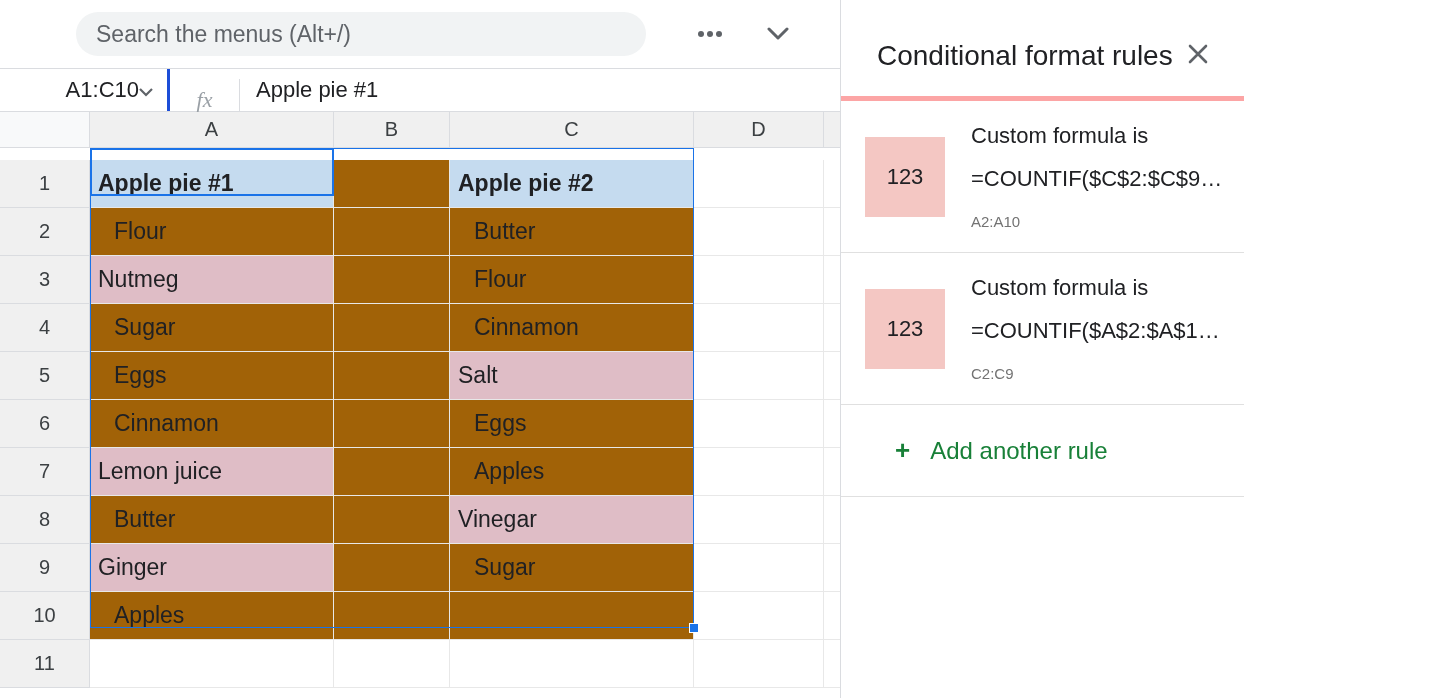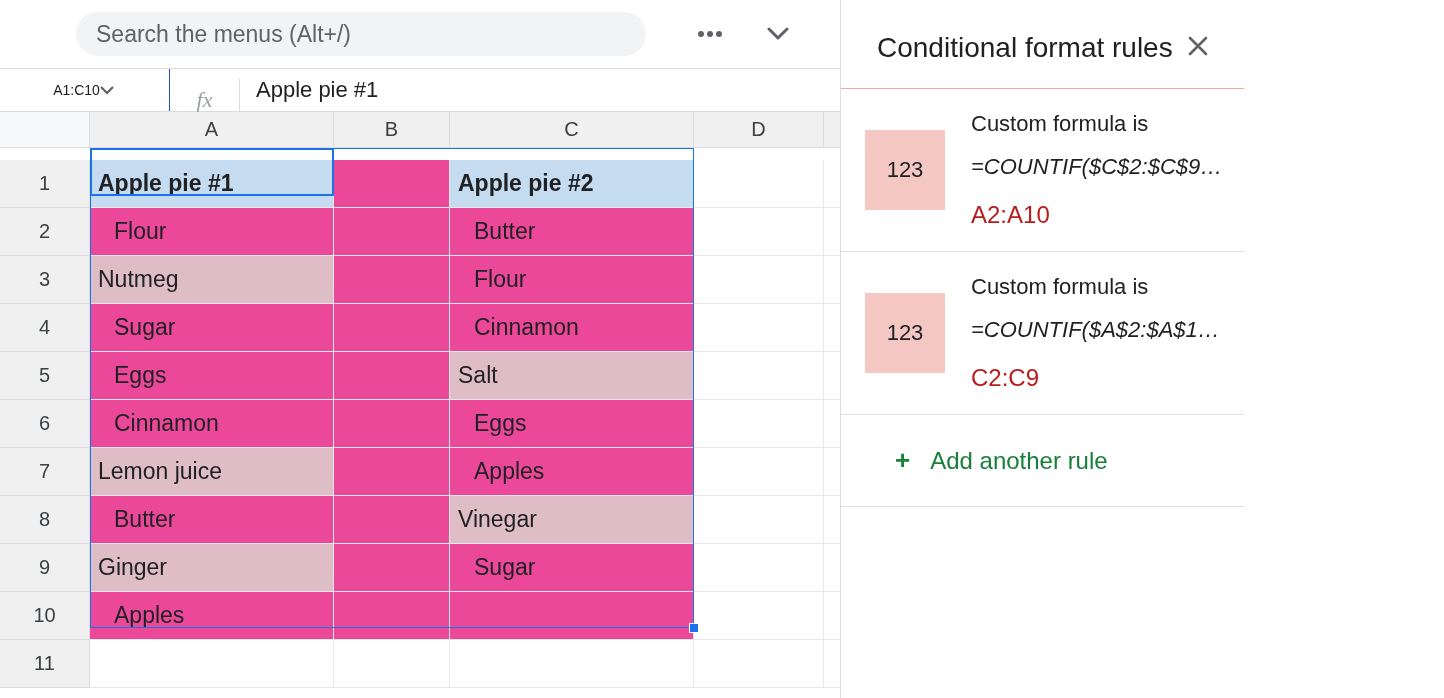--- a/index.html
+++ b/index.html
@@ -9,51 +9,51 @@
   .right { flex: 1; display: flex; flex-direction: column; }
 
   
   .toolbar { display: flex; align-items: center; padding: 12px 16px 12px 76px; gap: 20px; }
   .search-pill { flex: 0 0 570px; height: 44px; background: #f1f3f4; border-radius: 24px; display: flex; align-items: center; padding: 0 20px; color: #5f6368; font-size: 23px; }
   .tb-icons { display: flex; align-items: center; gap: 40px; margin-left: 30px; }
   .tb-icon { color: #5f6368; width: 28px; height: 28px; display: flex; align-items: center; justify-content: center; cursor: pointer; }
 
   
   .formula-bar { display: flex; align-items: center; border-top: 1px solid #dadce0; border-bottom: 1px solid #dadce0; height: 44px; }
-  .name-box { width: 170px; display: flex; align-items: center; justify-content: center; padding: 0 14px 0 12px; font-size: 14px; border-right: 1px solid #1d4ed8; height: 100%; }
+  .name-box { width: 170px; display: flex; align-items: center; justify-content: flex-end; padding: 0 14px 0 12px; font-size: 22px; border-right: 3px solid #1d4ed8; height: 100%; }
   .name-box .chev { color: #5f6368; }
   .fx { width: 70px; display: flex; align-items: center; justify-content: center; font-style: italic; color: #9aa0a6; font-size: 22px; border-right: 1px solid #dadce0; height: 100%; font-family: Georgia, serif; margin-top: 20px; }
   .formula-val { padding-left: 16px; font-size: 22px; }
 
   
   .grid { display: grid; grid-template-columns: 90px 244px 116px 244px 130px 16px; grid-auto-rows: 48px; position: relative; }
   .corner { background: #f8f9fa; border-right: 1px solid #dadce0; border-bottom: 1px solid #dadce0; }
   .colhdr { background: #f0f0f0; border-right: 1px solid #dadce0; border-bottom: 1px solid #dadce0; display: flex; align-items: center; justify-content: center; font-size: 20px; color: #3c4043; height: 36px; }
   .rowhdr { background: #f0f0f0; border-right: 1px solid #dadce0; border-bottom: 1px solid #dadce0; display: flex; align-items: center; justify-content: center; font-size: 20px; color: #3c4043; }
   .cell { border-right: 1px solid #e8e8e8; border-bottom: 1px solid #e8e8e8; display: flex; align-items: center; padding: 0 8px; font-size: 23px; background: #fff; overflow: hidden; white-space: nowrap; }
-  .sel-blue { background: #ec4899; padding-left: 24px; }
+  .sel-blue { background: #a16207; padding-left: 24px; }
   .sel-header { background: #c5dbef; font-weight: bold; }
   .pink { background: #dfbdc6; }
   .bold { font-weight: bold; }
 
   
   .active-cell { position: absolute; border: 2px solid #1a73e8; pointer-events: none; }
   .sel-outline { position: absolute; border: 1px solid #1a73e8; pointer-events: none; box-sizing: border-box; }
   .sel-handle { position: absolute; width: 10px; height: 10px; background: #1a73e8; border: 1px solid #fff; pointer-events: auto; cursor: crosshair; }
 
   
-  .panel-hdr { display: flex; align-items: center; justify-content: space-between; padding: 32px 36px 24px 36px; border-bottom: 1px solid #fca5a5; }
+  .panel-hdr { display: flex; align-items: center; justify-content: space-between; padding: 32px 36px 24px 36px; border-bottom: 5px solid #fca5a5; margin-top: 8px; }
   .panel-title { font-size: 28px; color: #202124; }
   .close-x { color: #5f6368; cursor: pointer; }
   .rule { display: flex; align-items: center; gap: 26px; padding: 22px 24px; border-bottom: 1px solid #e0e0e0; cursor: pointer; }
   .swatch { width: 80px; height: 80px; background: #f4c7c3; display: flex; align-items: center; justify-content: center; font-size: 22px; color: #202124; flex-shrink: 0; }
   .rule-txt { display: flex; flex-direction: column; gap: 17px; overflow: hidden; }
   .rule-line1 { font-size: 22px; color: #202124; }
-  .rule-line2 { font-size: 22px; color: #202124; white-space: nowrap; overflow: hidden; font-style: italic; }
-  .rule-range { font-size: 24px; color: #b91c1c; margin-top: 4px; }
+  .rule-line2 { font-size: 22px; color: #202124; white-space: nowrap; overflow: hidden; }
+  .rule-range { font-size: 15px; color: #737373; margin-top: 4px; }
   .add-rule { display: flex; align-items: center; gap: 20px; padding: 30px 24px 30px 54px; color: #188038; font-size: 24px; cursor: pointer; border-bottom: 1px solid #e0e0e0; }
   .add-rule .plus { font-size: 26px; font-weight: bold; }
 </style>
 </head>
 <body>
 
 <div class="app">
   <div class="left">
 
     <div class="toolbar">

